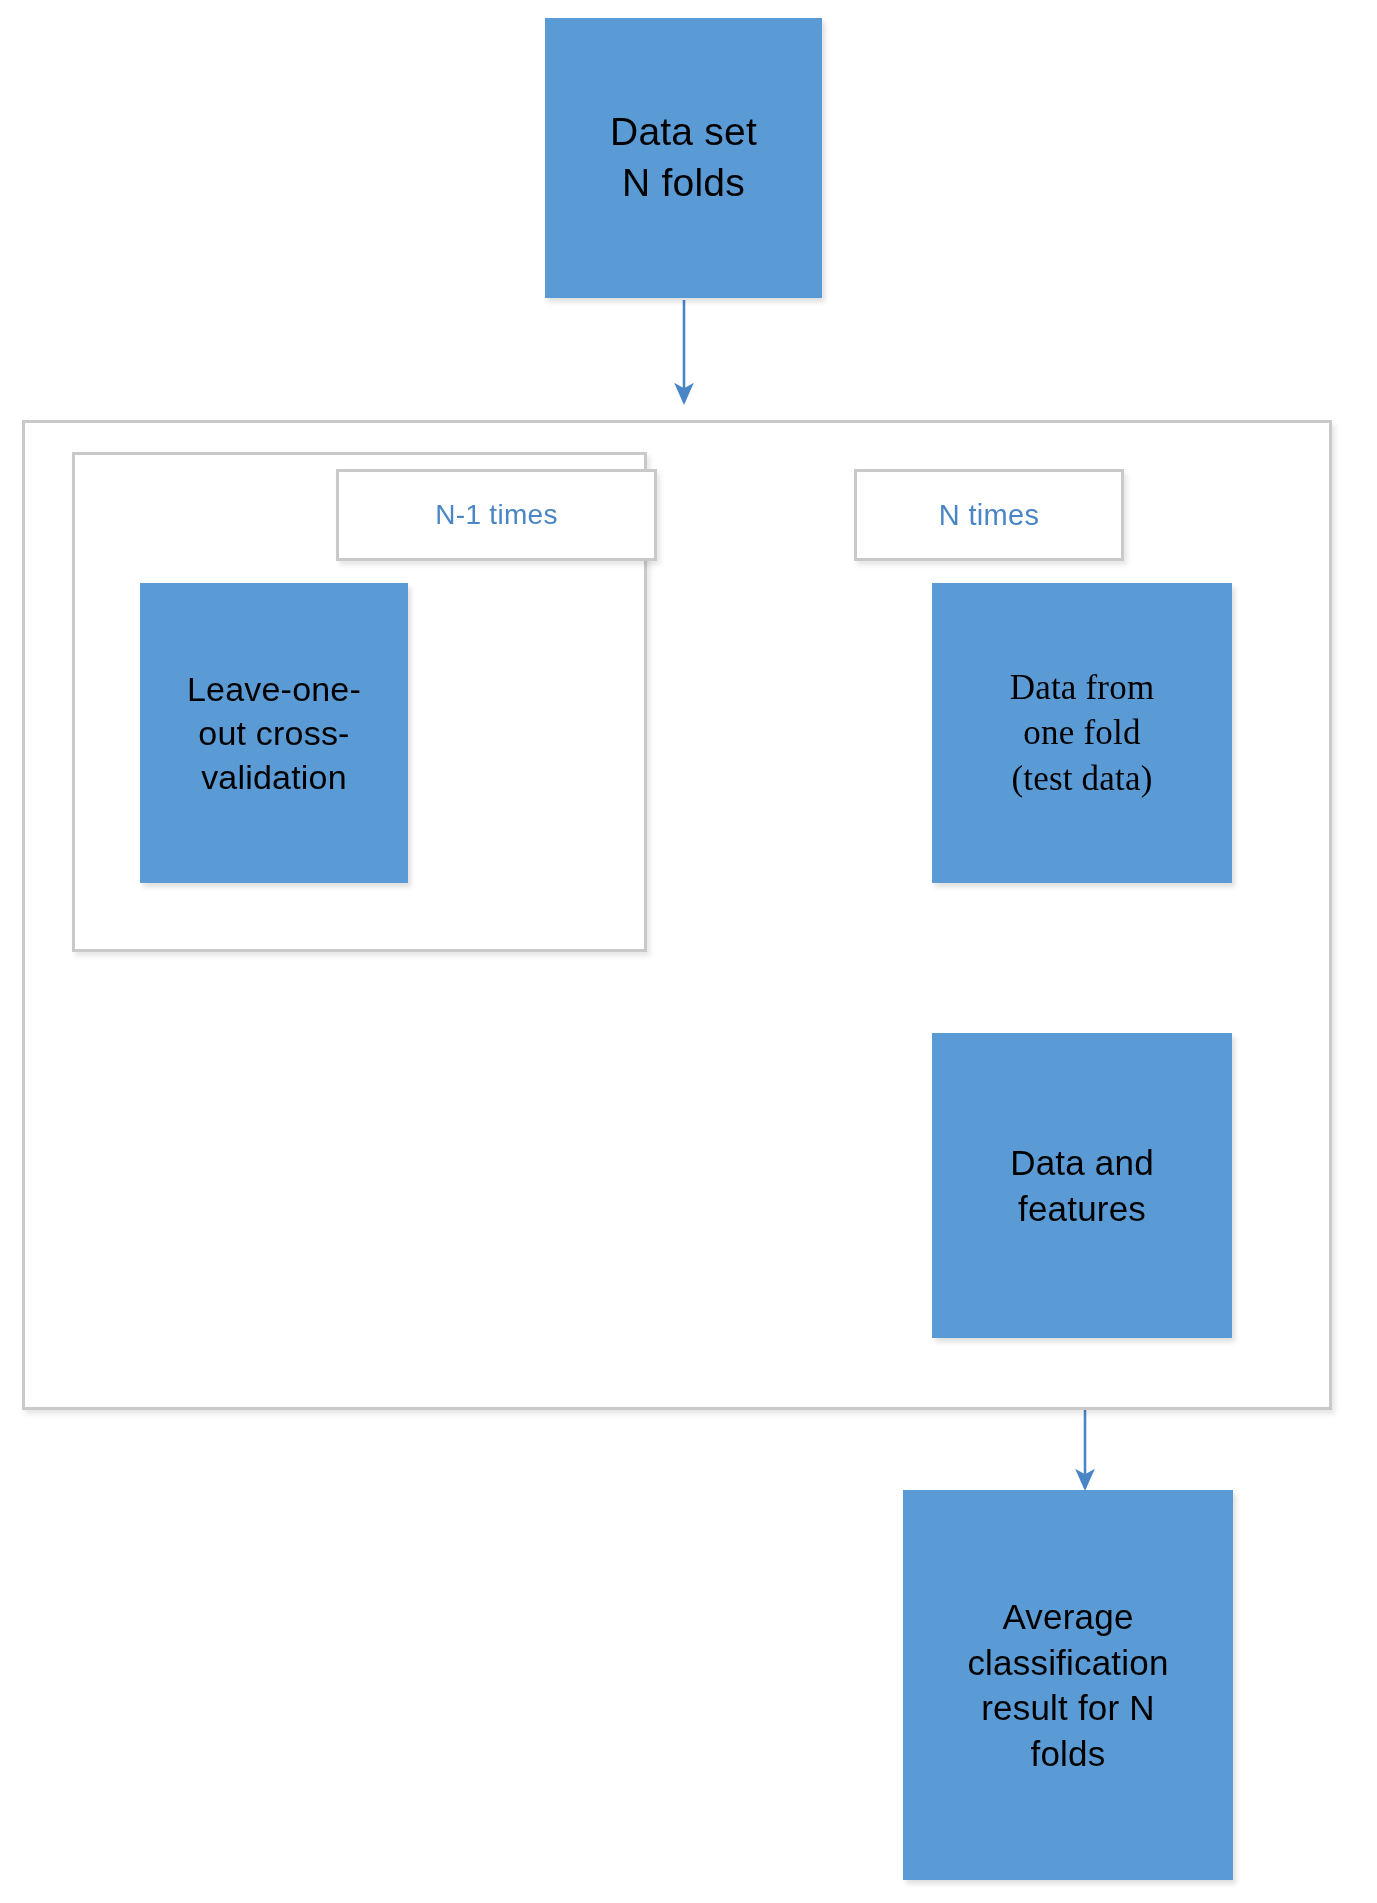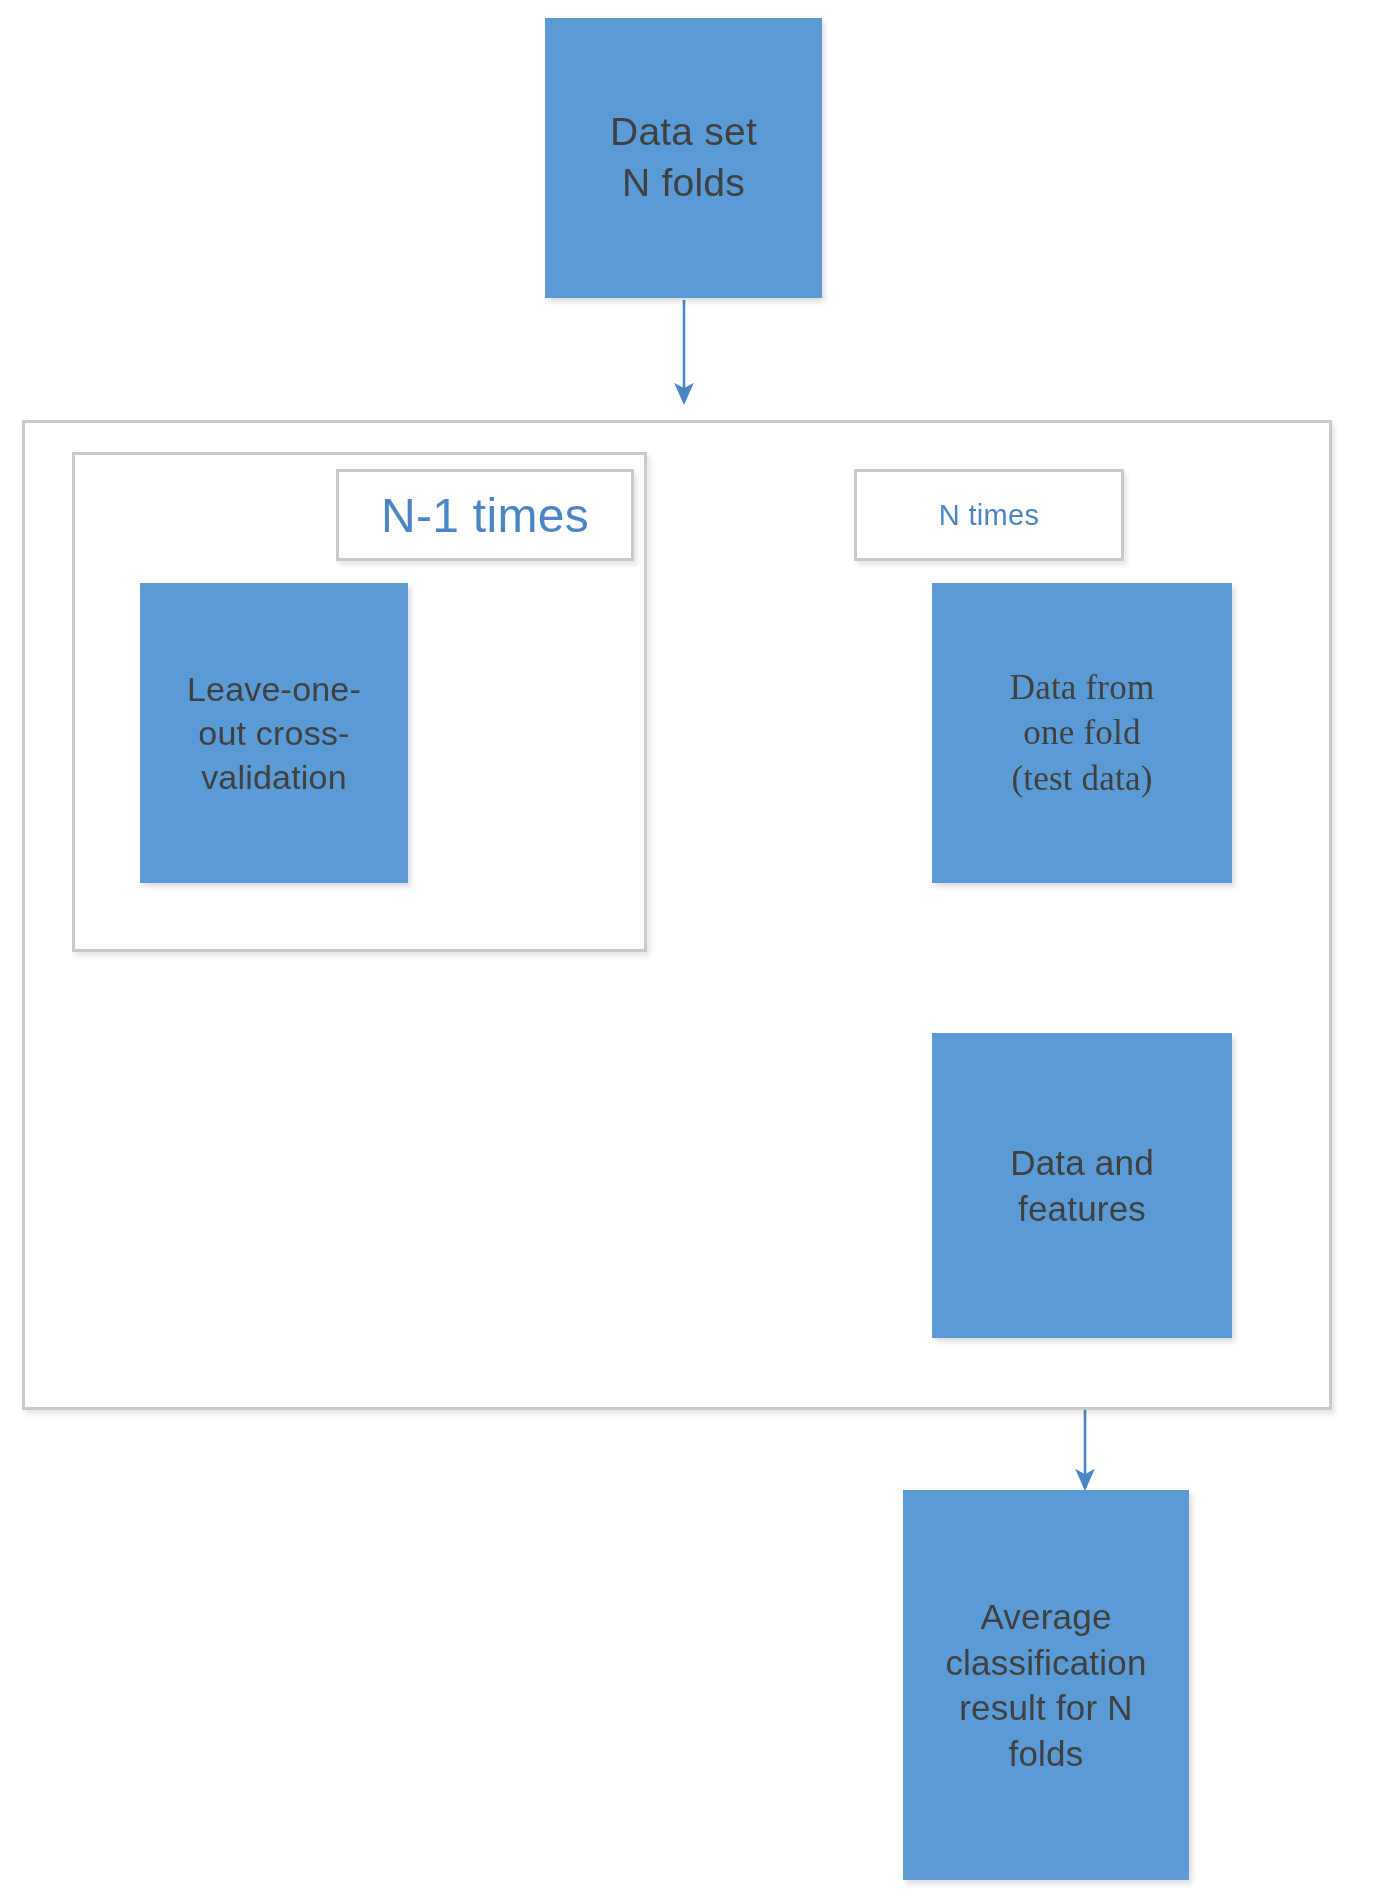--- a/index.html
+++ b/index.html
@@ -15,21 +15,21 @@
     width: 1377px;
     height: 1903px;
     background: #ffffff;
     overflow: hidden;
   }
 
   
   .proc {
     position: absolute;
     background: #5B9BD5;
-    color: #404040;
+    color: #000000;
     display: flex;
     align-items: center;
     justify-content: center;
     text-align: center;
     box-sizing: border-box;
     font-family: "Liberation Sans", sans-serif;
     font-weight: 400;
     line-height: 1.30;
     letter-spacing: 0.2px;
     box-shadow: 3px 4px 5px rgba(0,0,0,0.13);
@@ -101,33 +101,33 @@
     </g>
   </svg>
 
   <div class="proc" style="left:545px; top:18px; width:277px; height:280px; font-size:39px;">Data set
 N folds</div>
 
   <div class="frame" style="left:22px; top:420px; width:1310px; height:990px;"></div>
 
   <div class="frame" style="left:72px; top:452px; width:575px; height:500px;"></div>
 
-  <div class="labelbox" style="left:336px; top:469px; width:298px; height:92px; font-size:48px;">N-1 times</div>
+  <div class="labelbox" style="left:336px; top:469px; width:321px; height:92px; font-size:28px;">N-1 times</div>
 
   <div class="labelbox" style="left:854px; top:469px; width:270px; height:92px; font-size:29px;">N times</div>
 
   <div class="proc" style="left:140px; top:583px; width:268px; height:300px; font-size:34px;">Leave-one-
 out cross-
 validation</div>
 
   <div class="proc" style="left:932px; top:583px; width:300px; height:300px; font-size:35px;font-family:Liberation Serif, serif;">Data from
 one fold
 (test data)</div>
 
   <div class="proc" style="left:932px; top:1033px; width:300px; height:305px; font-size:35px;">Data and
 features</div>
 
-  <div class="proc" style="left:903px; top:1490px; width:286px; height:390px; font-size:35px;">Average
+  <div class="proc" style="left:903px; top:1490px; width:330px; height:390px; font-size:35px;">Average
 classification
 result for N
 folds</div>
 
 </div>
 
 </body></html>

